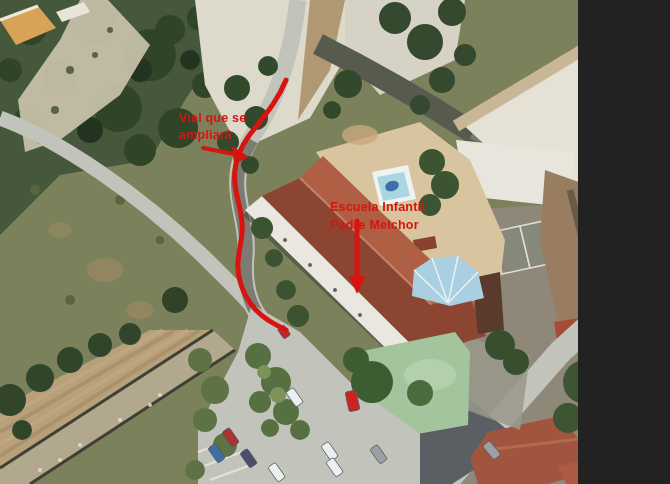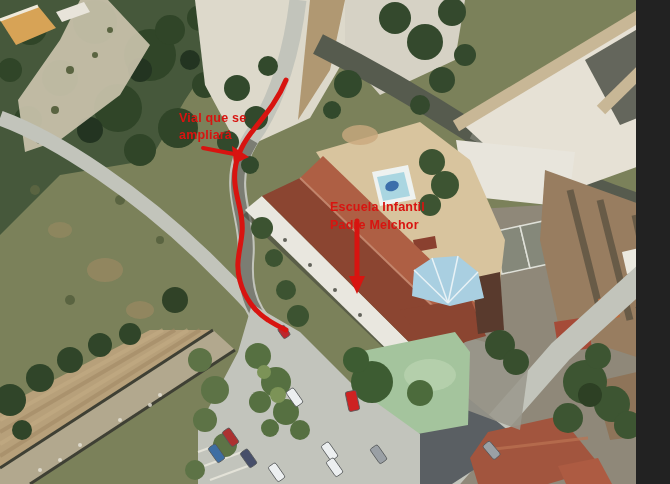--- a/index.html
+++ b/index.html
@@ -1,16 +1,16 @@
 <!DOCTYPE html>
 <html><head>
 <meta charset="utf-8">
 <style>
   html,body{margin:0;padding:0;background:#222;}
-  .stage{position:relative;width:636px;height:484px;overflow:hidden;background:#7b8159;
+  .stage{position:relative;width:578px;height:484px;overflow:hidden;background:#7b8159;
          font-family:"Liberation Sans",sans-serif;}
   .stage svg{position:absolute;left:0;top:0;display:block;}
   .photo{filter:blur(.55px) saturate(.96);}
   .annot-line{fill:none;stroke-width:5;stroke-linecap:round;stroke-linejoin:round;}
   .annot-arrow{fill:none;stroke-width:4;stroke-linecap:round;}
   .map-label{font:700 12.5px "Liberation Sans",sans-serif;letter-spacing:.2px;}
   .nofill{fill:none;}
 </style>
 </head>
 <body>

